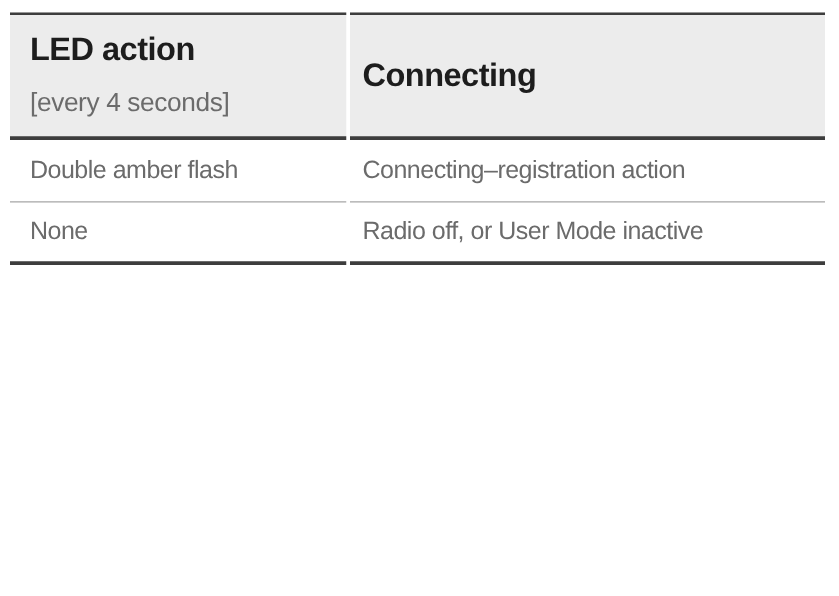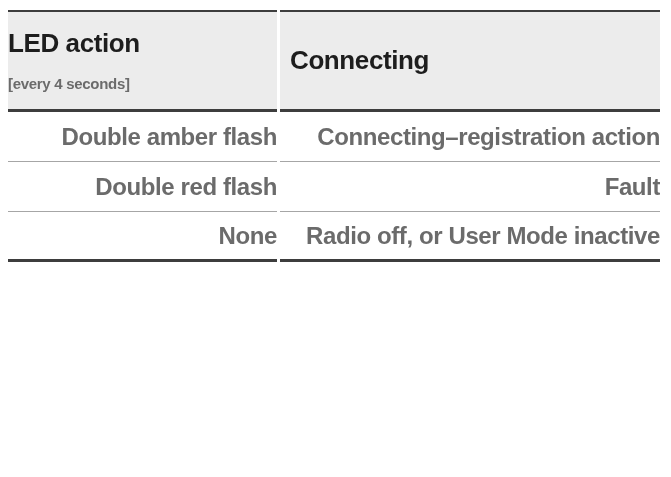--- a/index.html
+++ b/index.html
@@ -28,51 +28,50 @@
 
   thead th {
     background: var(--header-bg, #ececec);
     border-top: 2px solid var(--dark-border, #3d3d3d);
     border-bottom: 3px solid var(--dark-border, #3d3d3d);
     height: 102px;
     text-align: left;
     vertical-align: middle;
     padding: 0;
   }
-  thead th.col1 { padding-left: 0; }
+  thead th.col1 { padding-left: 16px; }
   thead th.col2 { padding-left: 10px; }
 
   .h-title {
     font-size: 26px;
     font-weight: 700;
     color: var(--header-text, #1d1d1d);
     letter-spacing: -0.4px;
     line-height: 1.15;
   }
   .h-sub {
-    font-size: 15px;
-    font-weight: 700;
+    font-size: 21px;
+    font-weight: 400;
     color: var(--body-text, #6b6b6b);
     letter-spacing: -0.3px;
     line-height: 1.15;
     margin-top: 16px;
   }
 
   tbody td {
     height: 50px;
     vertical-align: middle;
     border-bottom: 1.5px solid var(--row-divider, #a6a6a6);
-    font-size: 24px;
-    font-weight: 700;
+    font-size: 20px;
+    font-weight: 400;
     color: var(--body-text, #6b6b6b);
     letter-spacing: -0.4px;
     padding: 0;
     white-space: nowrap;
     overflow: hidden;
-    text-align: right;
   }
   tbody td.col1 { padding-left: 16px; }
   tbody td.col2 { padding-left: 10px; }
   tbody tr:last-child td {
     border-bottom: 3px solid var(--dark-border, #3d3d3d);
   }
 </style>
 </head>
 <body>
 
@@ -87,21 +86,17 @@
         <div class="h-title">Connecting</div>
       </th>
     </tr>
   </thead>
   <tbody>
     <tr>
       <td class="col1">Double amber flash</td>
       <td class="col2">Connecting–registration action</td>
     </tr>
     <tr>
-      <td class="col1">Double red flash</td>
-      <td class="col2">Fault</td>
-    </tr>
-    <tr>
       <td class="col1">None</td>
       <td class="col2">Radio off, or User Mode inactive</td>
     </tr>
   </tbody>
 </table>
 
 </body></html>

